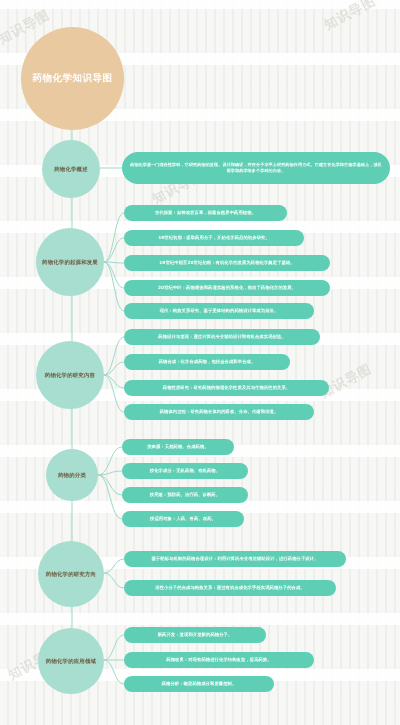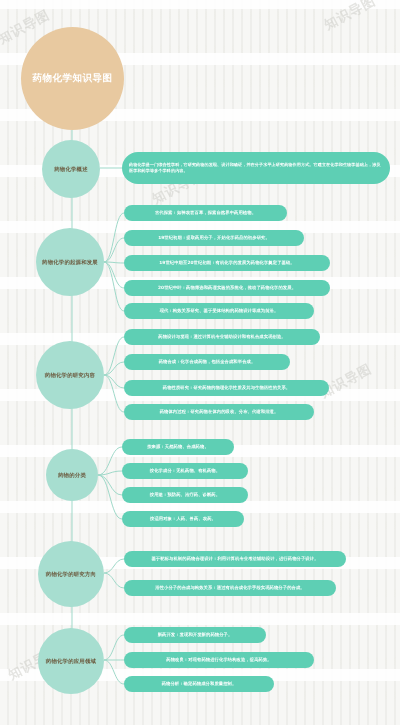--- a/index.html
+++ b/index.html
@@ -62,21 +62,21 @@
     pointer-events: none;
   }
 
   
   .node {
     position: absolute;
     box-sizing: border-box;
     display: flex;
     align-items: center;
     justify-content: center;
-    text-align: left;
+    text-align: center;
   }
   .root {
     border-radius: 50%;
     background: #e8c9a0;
     color: #ffffff;
     font-size: 9.5px;
     font-weight: 700;
     letter-spacing: .5px;
   }
   .branch {

